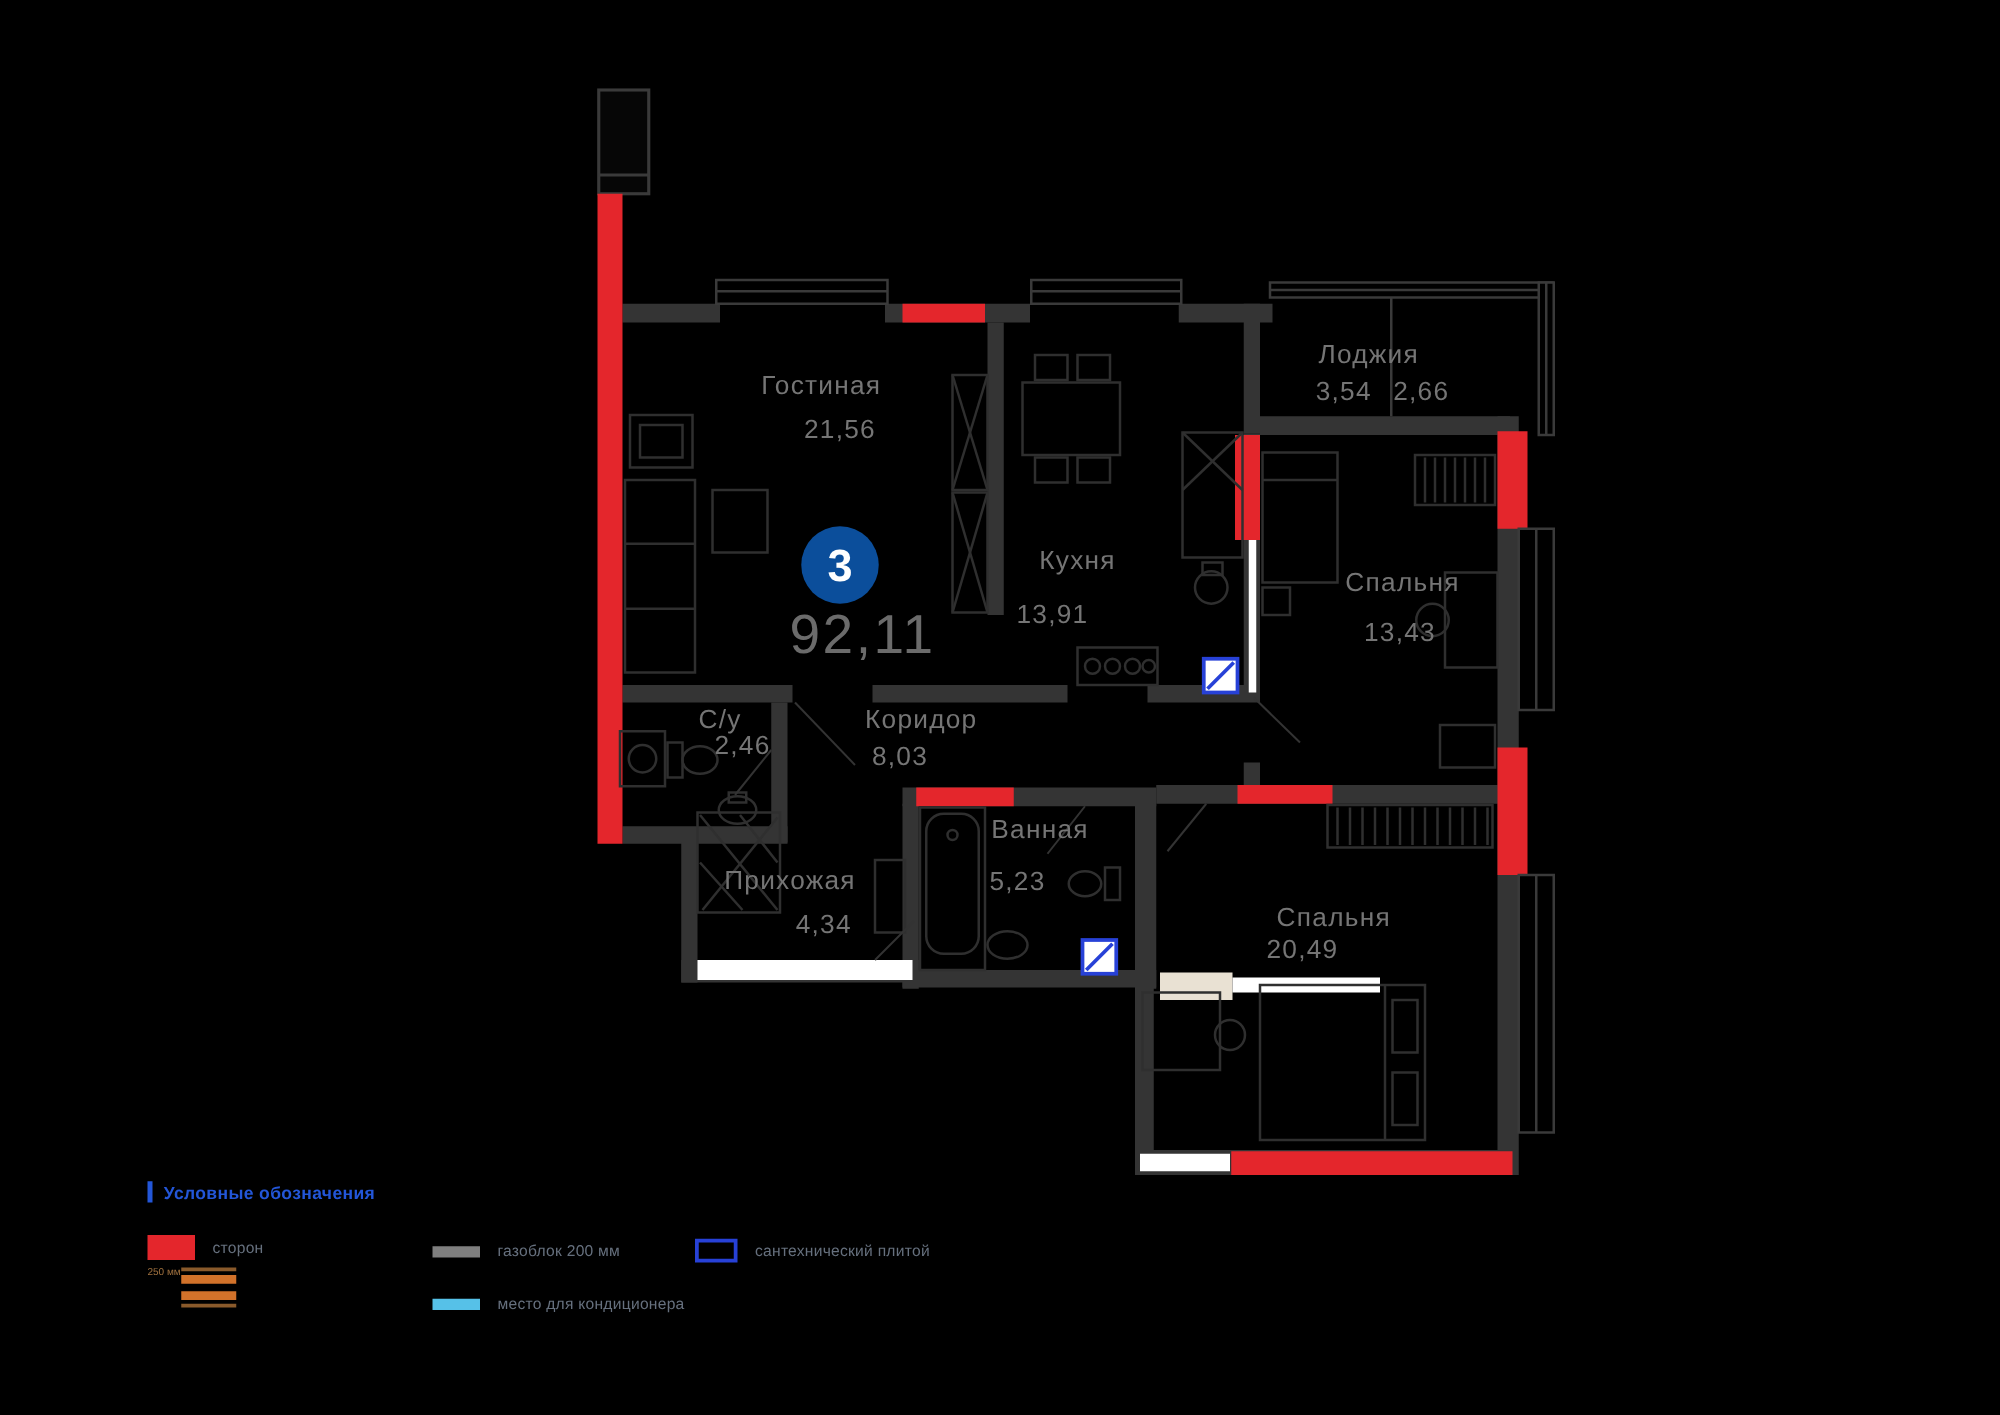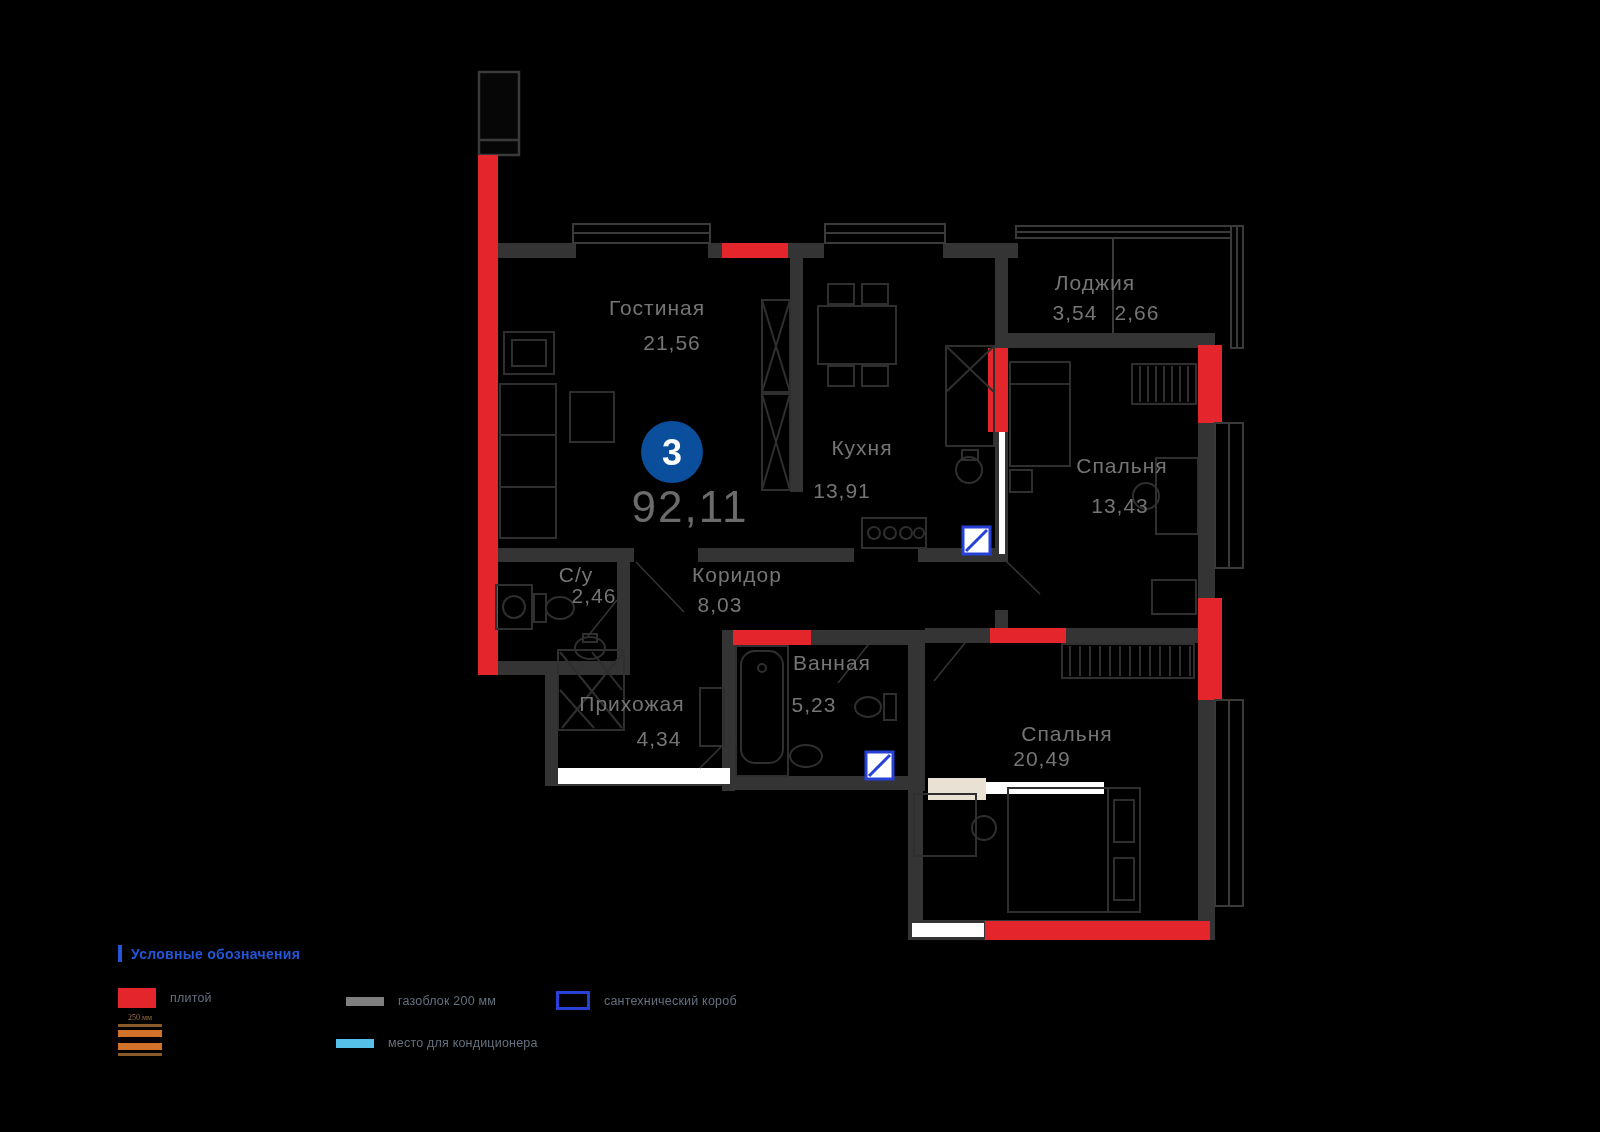--- a/index.html
+++ b/index.html
@@ -10,21 +10,21 @@
   
   .legend-title{position:absolute;left:118px;top:945px;display:flex;align-items:center;gap:9px;}
   .legend-bar{width:4px;height:17px;background:#2356d8;display:inline-block;}
   .legend-title-text{color:#2356d8;font-weight:bold;font-size:14px;letter-spacing:.3px;}
   .legend-item{position:absolute;display:flex;align-items:center;gap:14px;}
   .legend-label{color:#66707e;font-size:12.5px;letter-spacing:.2px;}
   .sw-monolith{width:38px;height:20px;background:#e4262c;}
   .sw-gas{width:38px;height:9px;background:#7f7f7f;}
   .sw-plumb{width:28px;height:13px;background:transparent;border:3px solid #2741d7;}
   .sw-ac{width:38px;height:9px;background:#56c1e8;}
-  .acoustic-wrap{display:flex;flex-direction:column;align-items:center;font-family:Liberation Serif, serif;}
+  .acoustic-wrap{display:flex;flex-direction:row;align-items:flex-start;}
   .dim-label{color:#a0713f;font-size:8px;margin-bottom:2px;line-height:1;}
   .acoustic-swatch{width:44px;display:flex;flex-direction:column;}
   .a-line{height:3px;background:#8a5a2b;}
   .a-band{height:7px;background:#d2722a;margin:3px 0;}
   .acoustic-labels{color:#66707e;font-size:12.5px;line-height:1.35;}
   .pkl{margin-top:6px;}
 </style>
 </head>
 <body>
 
@@ -222,43 +222,43 @@
   <text x="690" y="522" font-size="44" fill="#6b6b6b" text-anchor="middle" letter-spacing="2">92,11</text>
 </svg>
 
 <div class="legend-title">
   <span class="legend-bar"></span>
   <span class="legend-title-text">Условные обозначения</span>
 </div>
 
 <div class="legend-item" style="left:118px;top:988px">
   <span class="sw-monolith"></span>
-  <span class="legend-label">плитой</span>
+  <span class="legend-label">сторон</span>
 </div>
 
 <div class="legend-item" style="left:346px;top:994px">
   <span class="sw-gas"></span>
   <span class="legend-label">газоблок 200 мм</span>
 </div>
 
 <div class="legend-item" style="left:556px;top:991px">
   <span class="sw-plumb"></span>
-  <span class="legend-label">сантехнический короб</span>
+  <span class="legend-label">сантехнический плитой</span>
 </div>
 
 <div class="legend-item" style="left:118px;top:1014px;align-items:flex-start">
   <div class="acoustic-wrap">
     <div class="dim-label">250 мм</div>
     <div class="acoustic-swatch">
       <div class="a-line"></div>
       <div class="a-band"></div>
       <div class="a-band"></div>
       <div class="a-line"></div>
     </div>
   </div>
 </div>
 
-<div class="legend-item" style="left:336px;top:1036px">
+<div class="legend-item" style="left:346px;top:1036px">
   <span class="sw-ac"></span>
   <span class="legend-label">место для кондиционера</span>
 </div>
 
 </div>
 
 </body></html>

